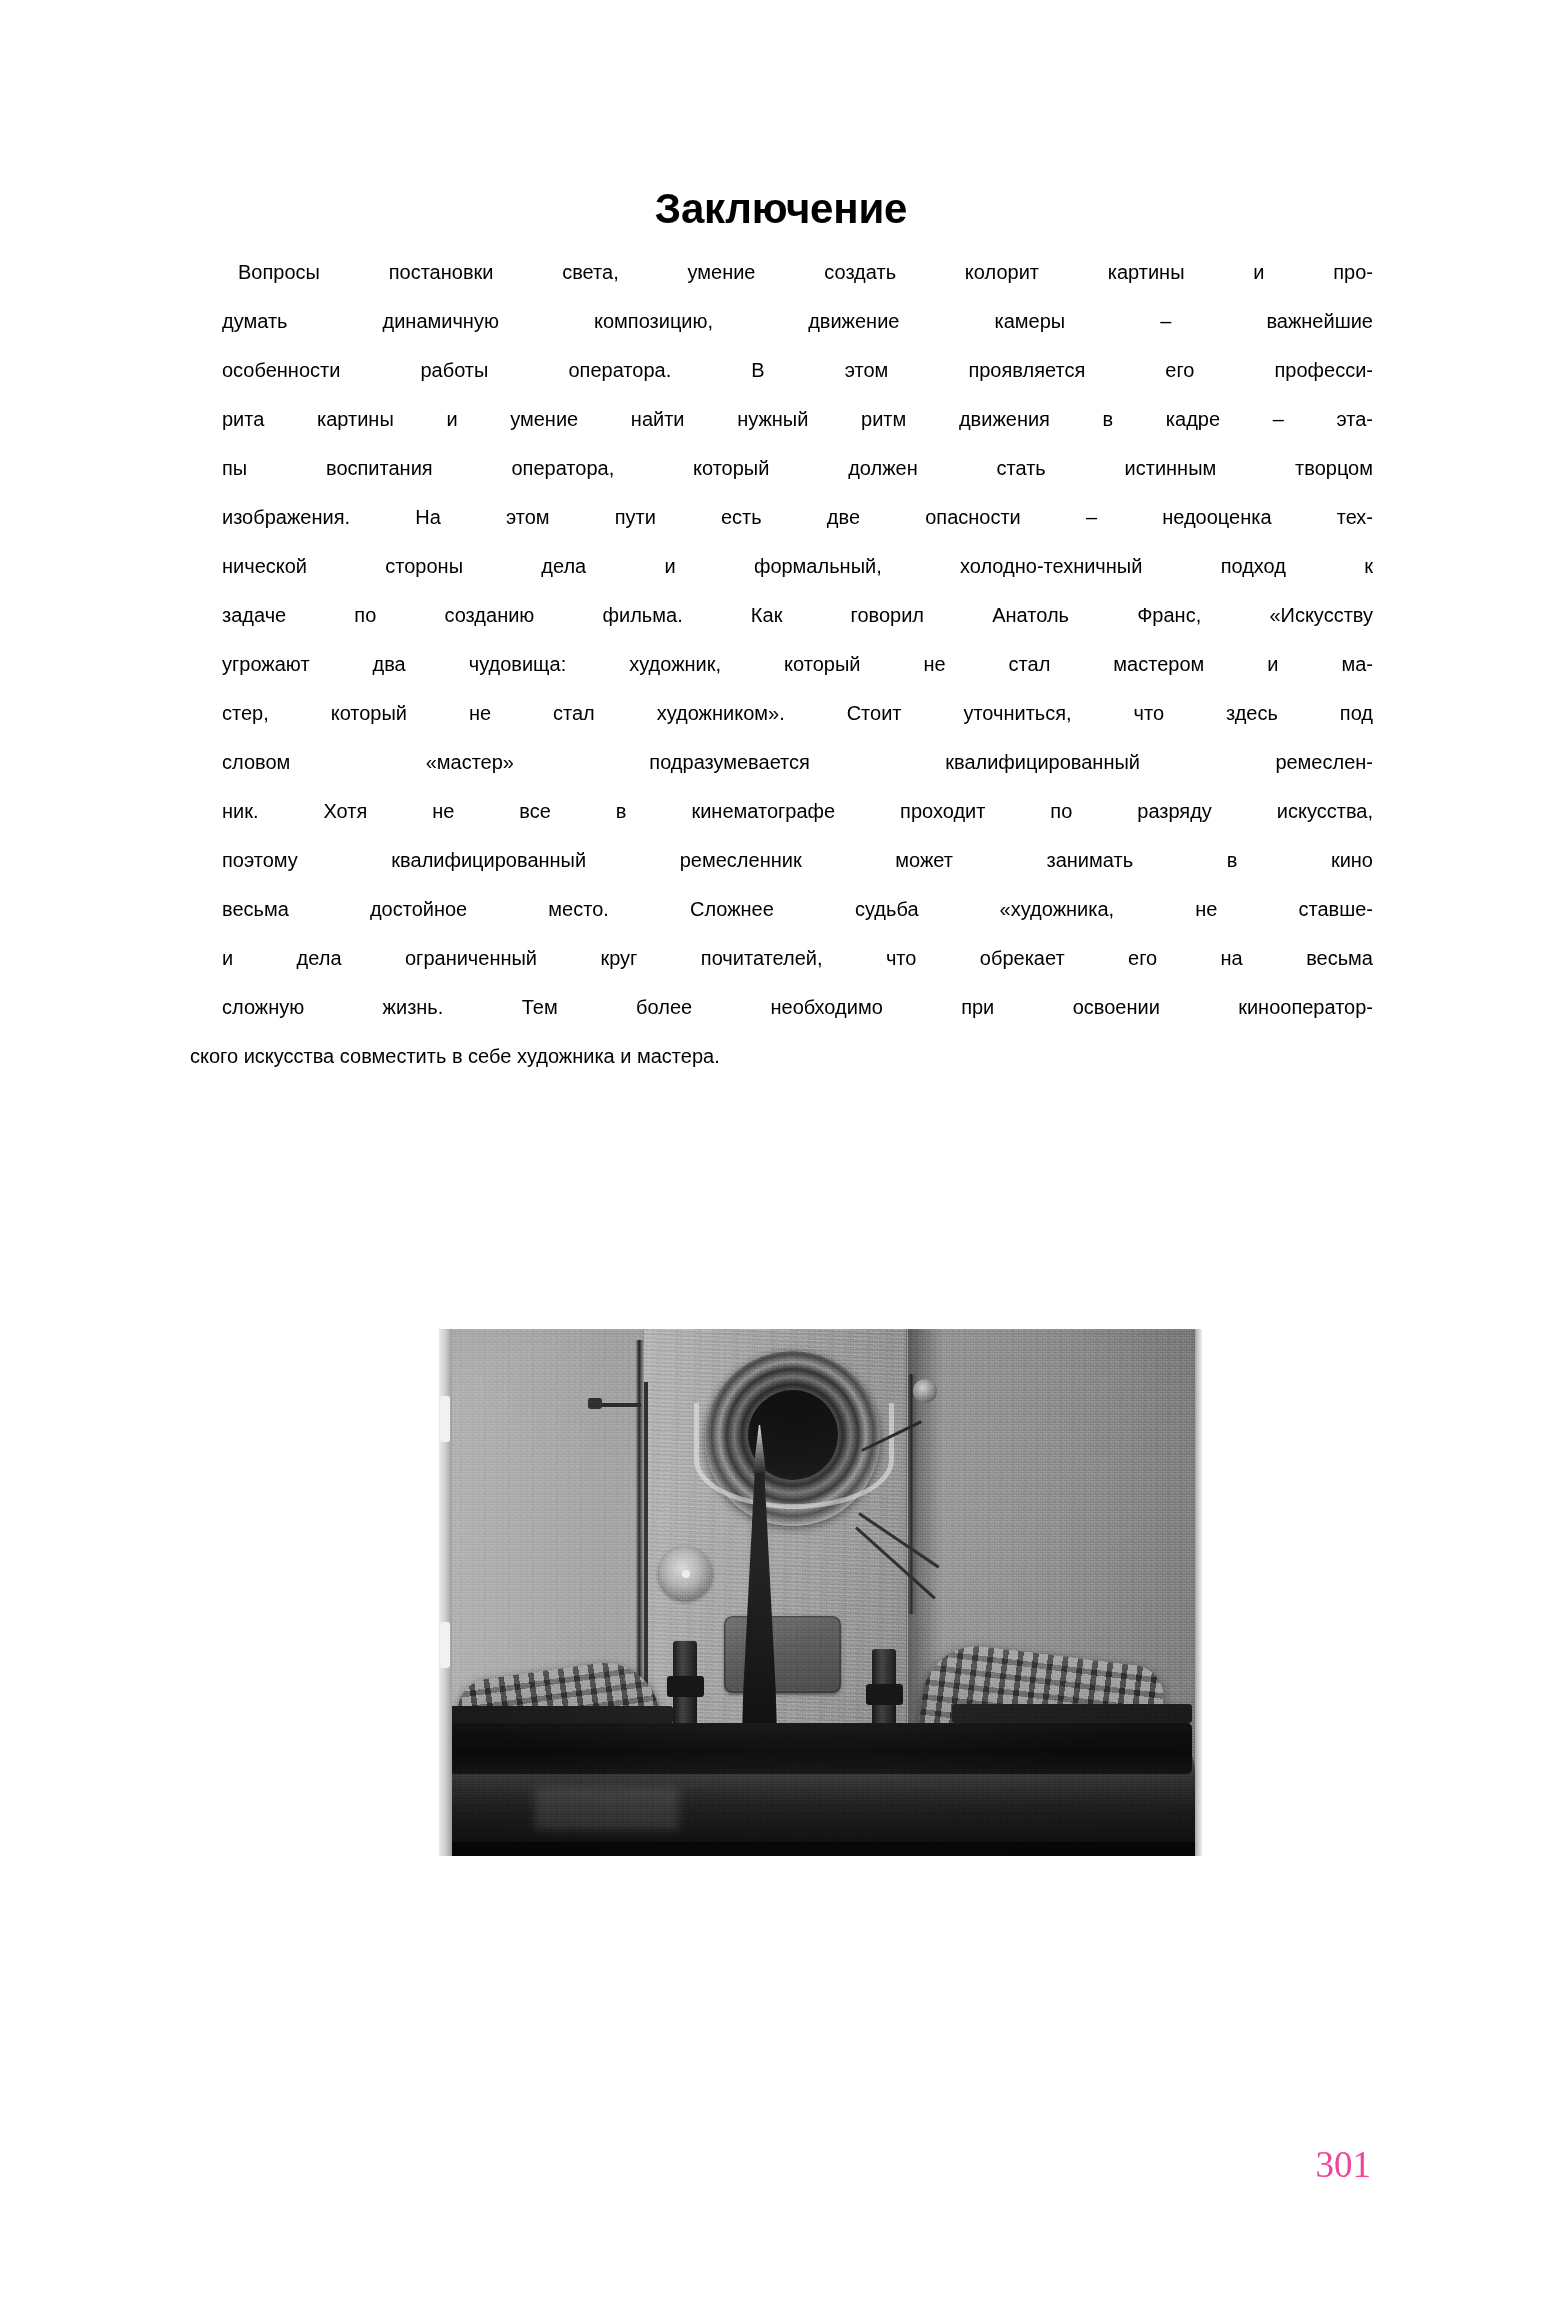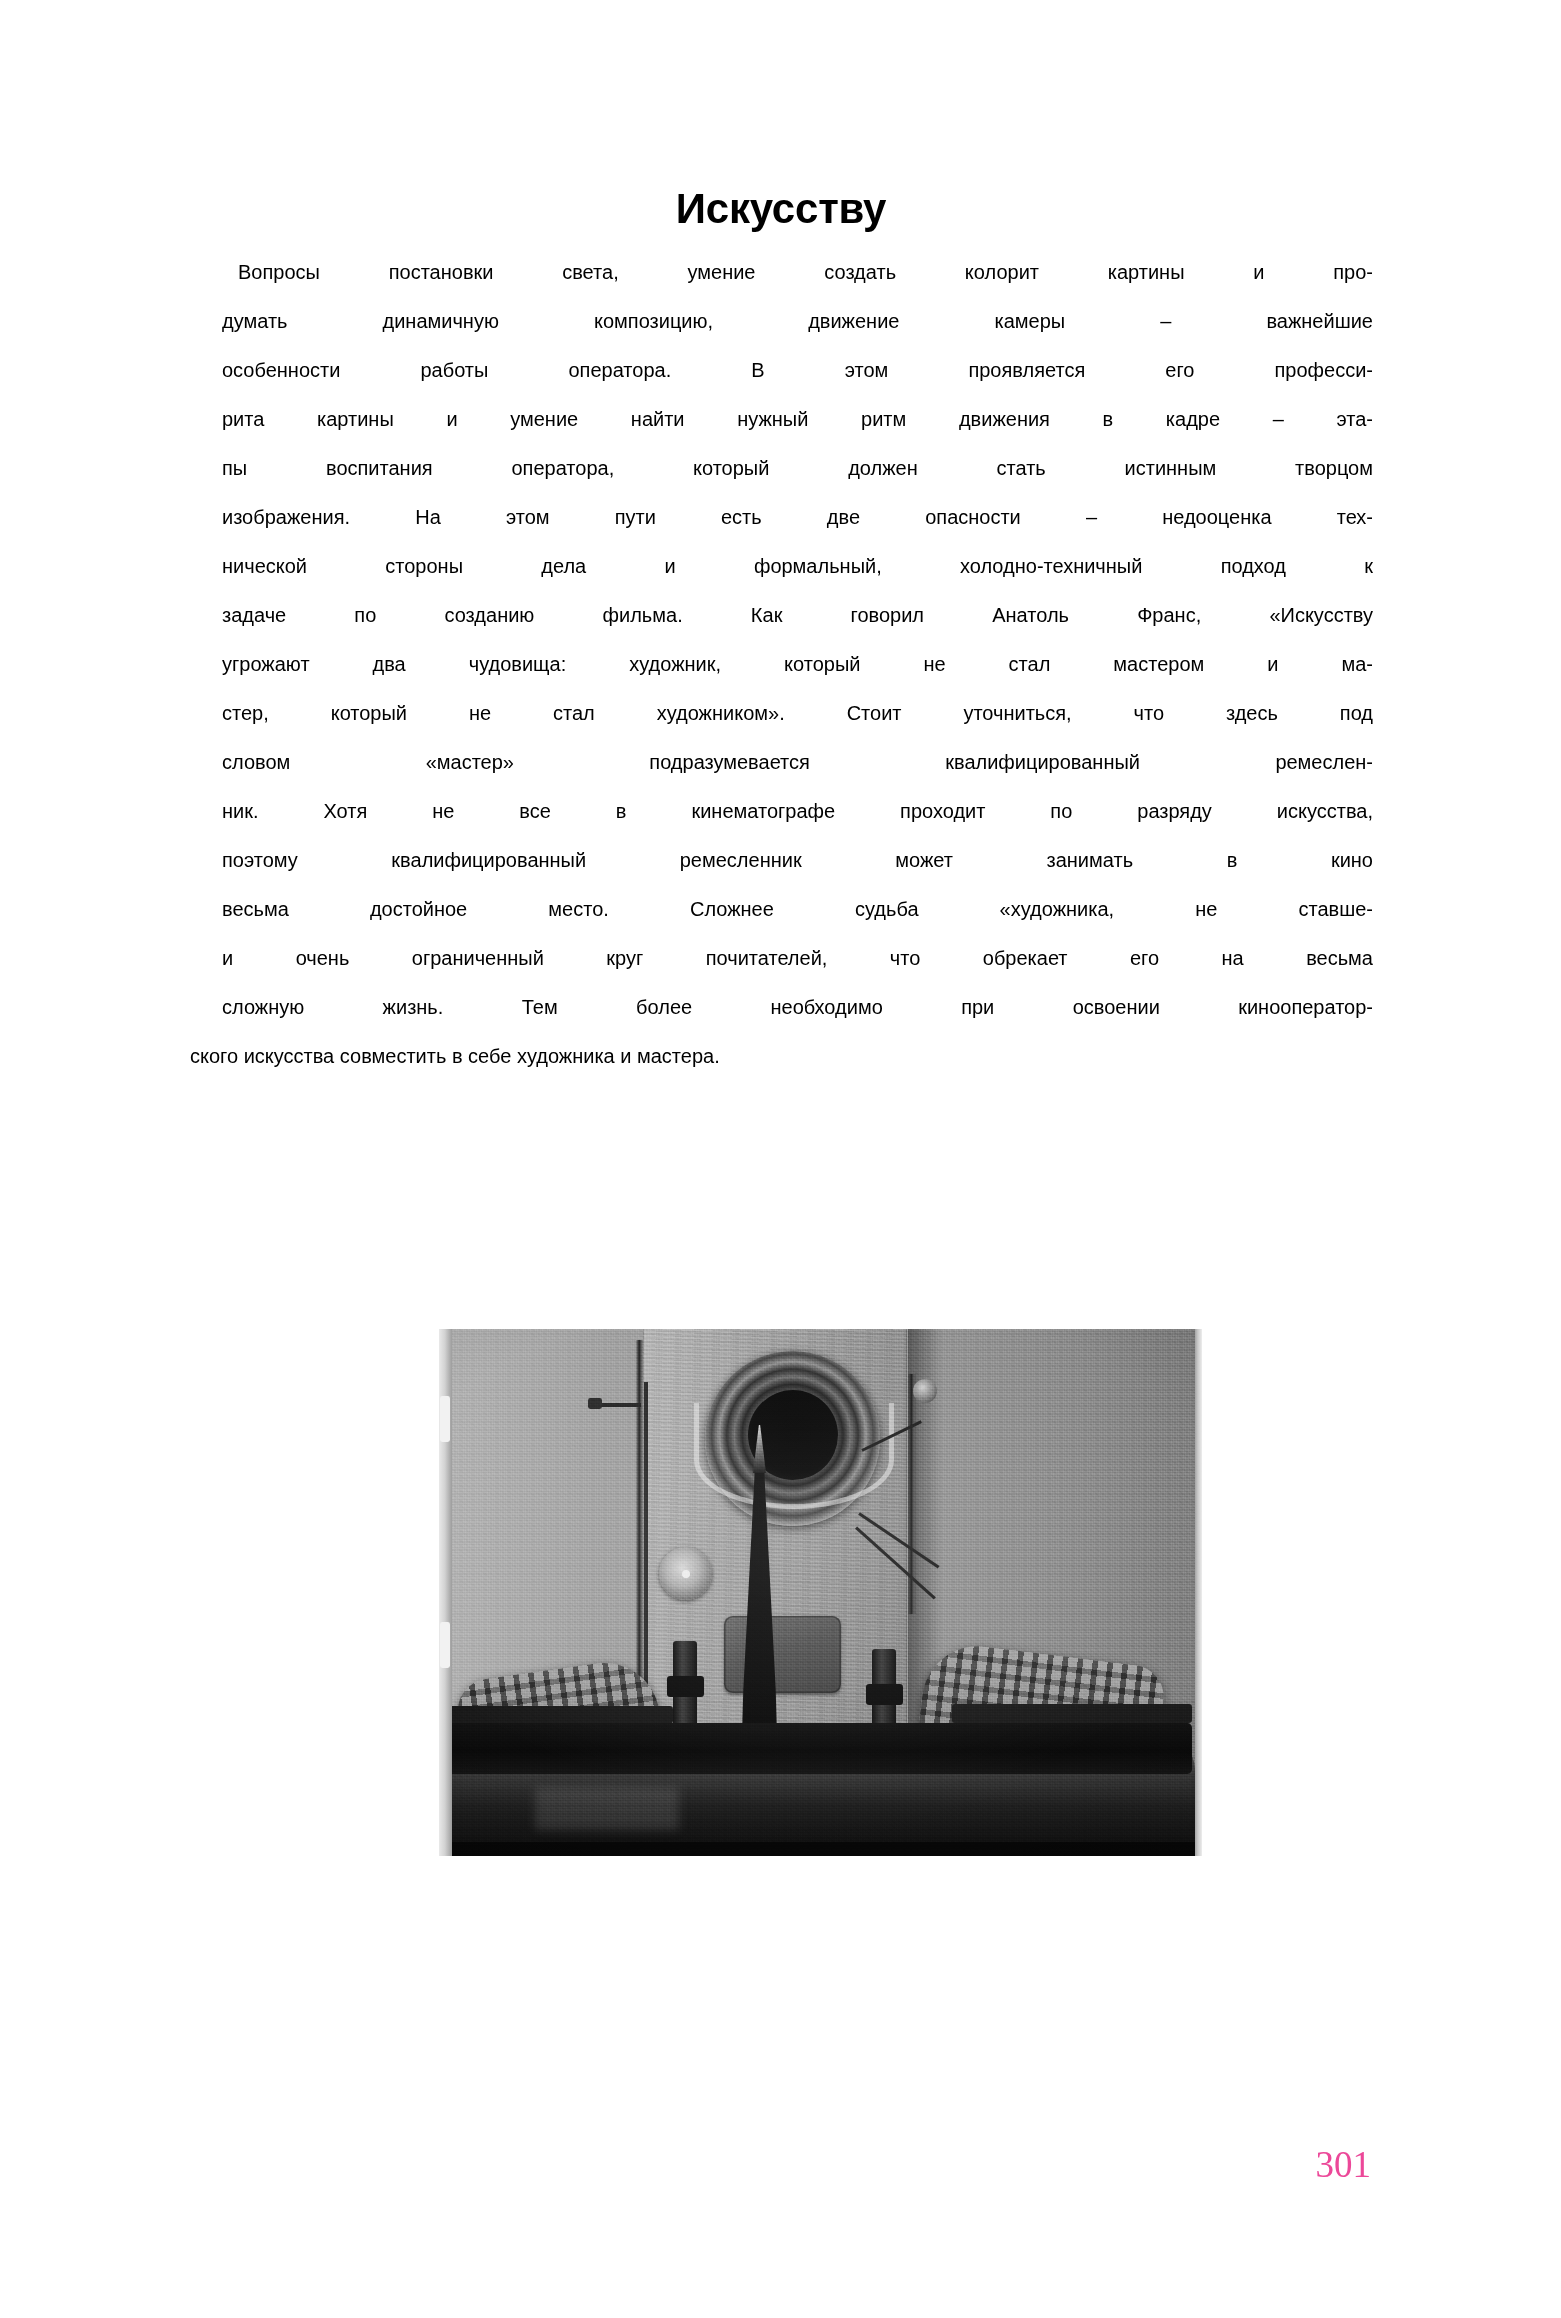--- a/index.html
+++ b/index.html
@@ -386,38 +386,38 @@
     font-size: 37px;
     line-height: 42px;
     color: #ec4899;
   }
 </style>
 </head>
 <body>
 
 <div class="page">
 
-  <h1 class="chapter-heading">Искусству</h1>
+  <h1 class="chapter-heading">Заключение</h1>
 
   <div class="body-text">
     <span class="line first">Вопросы постановки света, умение создать колорит картины и про-</span>
     <span class="line j">думать динамичную композицию, движение камеры – важнейшие</span>
     <span class="line j">особенности работы оператора. В этом проявляется его професси-</span>
     <span class="line j">рита картины и умение найти нужный ритм движения в кадре – эта-</span>
     <span class="line j">пы воспитания оператора, который должен стать истинным творцом</span>
     <span class="line j">изображения. На этом пути есть две опасности – недооценка тех-</span>
     <span class="line j">нической стороны дела и формальный, холодно-техничный подход к</span>
     <span class="line j">задаче по созданию фильма. Как говорил Анатоль Франс, «Искусству</span>
     <span class="line j">угрожают два чудовища: художник, который не стал мастером и ма-</span>
     <span class="line j">стер, который не стал художником». Стоит уточниться, что здесь под</span>
     <span class="line j">словом «мастер» подразумевается квалифицированный ремеслен-</span>
     <span class="line j">ник. Хотя не все в кинематографе проходит по разряду искусства,</span>
     <span class="line j">поэтому квалифицированный ремесленник может занимать в кино</span>
     <span class="line j">весьма достойное место. Сложнее судьба «художника, не ставше-</span>
-    <span class="line j">и очень ограниченный круг почитателей, что обрекает его на весьма</span>
+    <span class="line j">и дела ограниченный круг почитателей, что обрекает его на весьма</span>
     <span class="line j">сложную жизнь. Тем более необходимо при освоении кинооператор-</span>
     <span class="line last">ского искусства совместить в себе художника и мастера.</span>
   </div>
 
   <figure class="photo-figure">
     <div class="photo-frame">
       <div class="ph-bg"></div>
 
       <div class="cam-body"></div>
       <div class="cam-body-shadow"></div>

